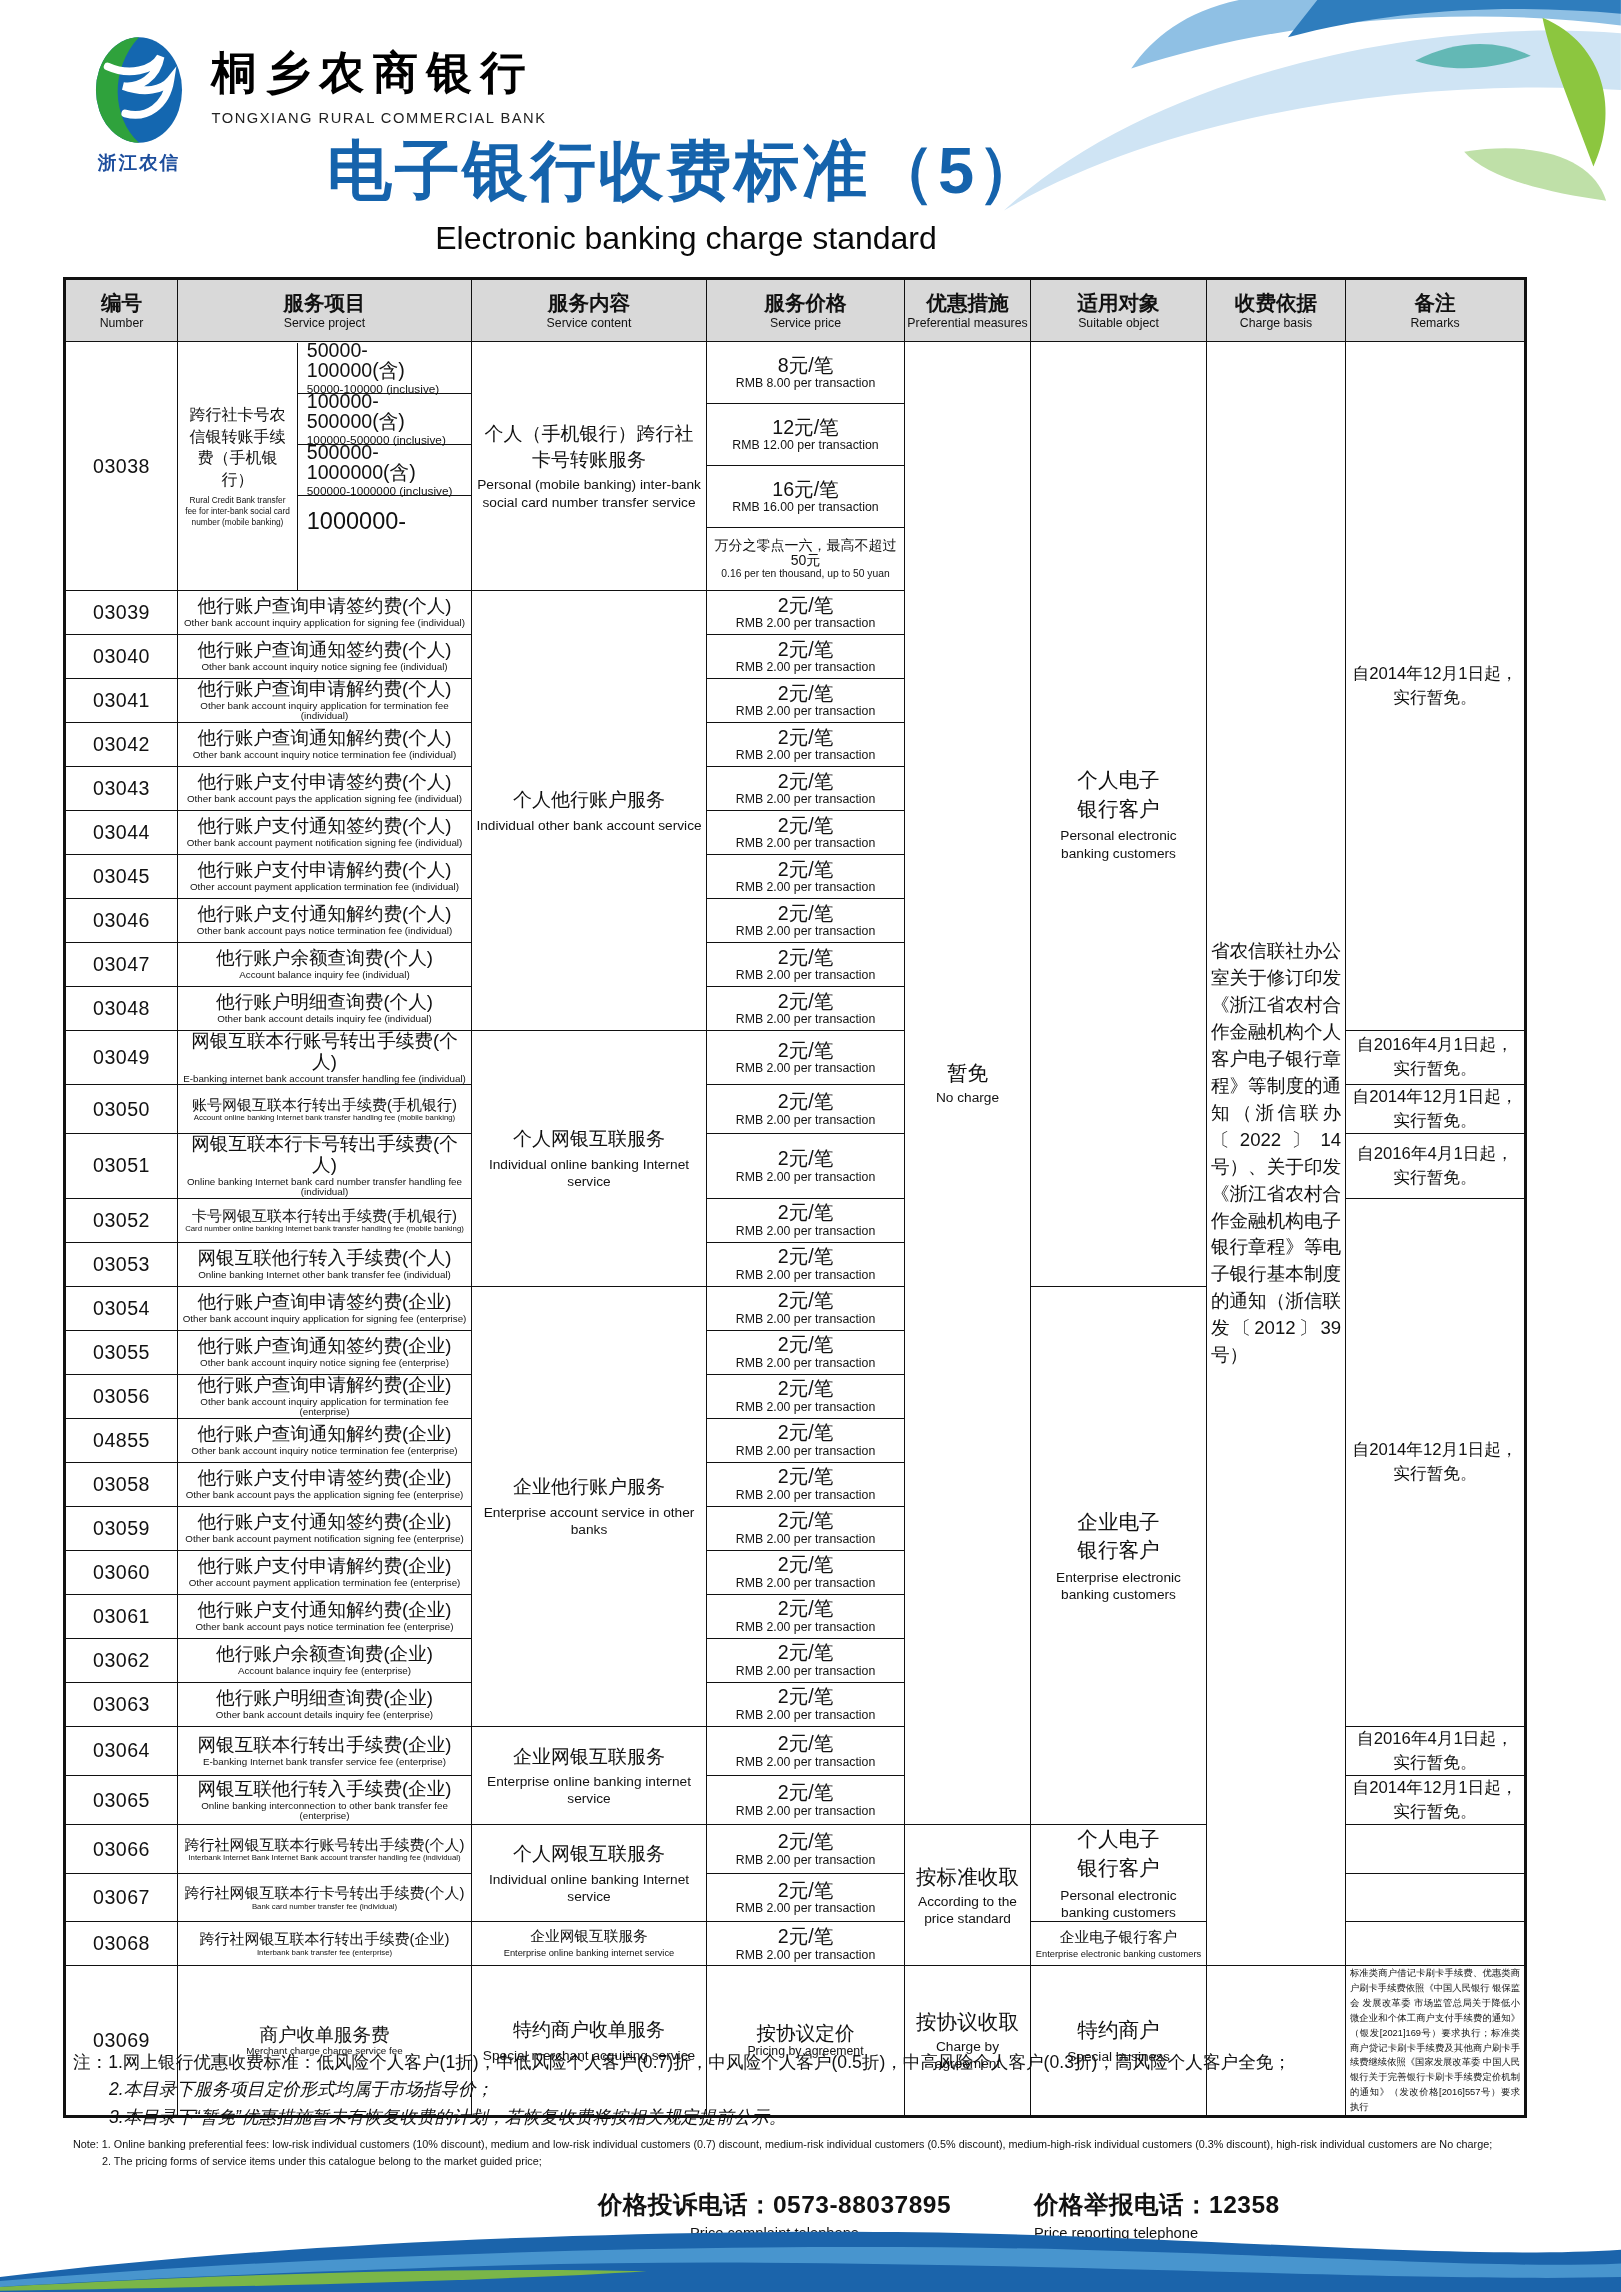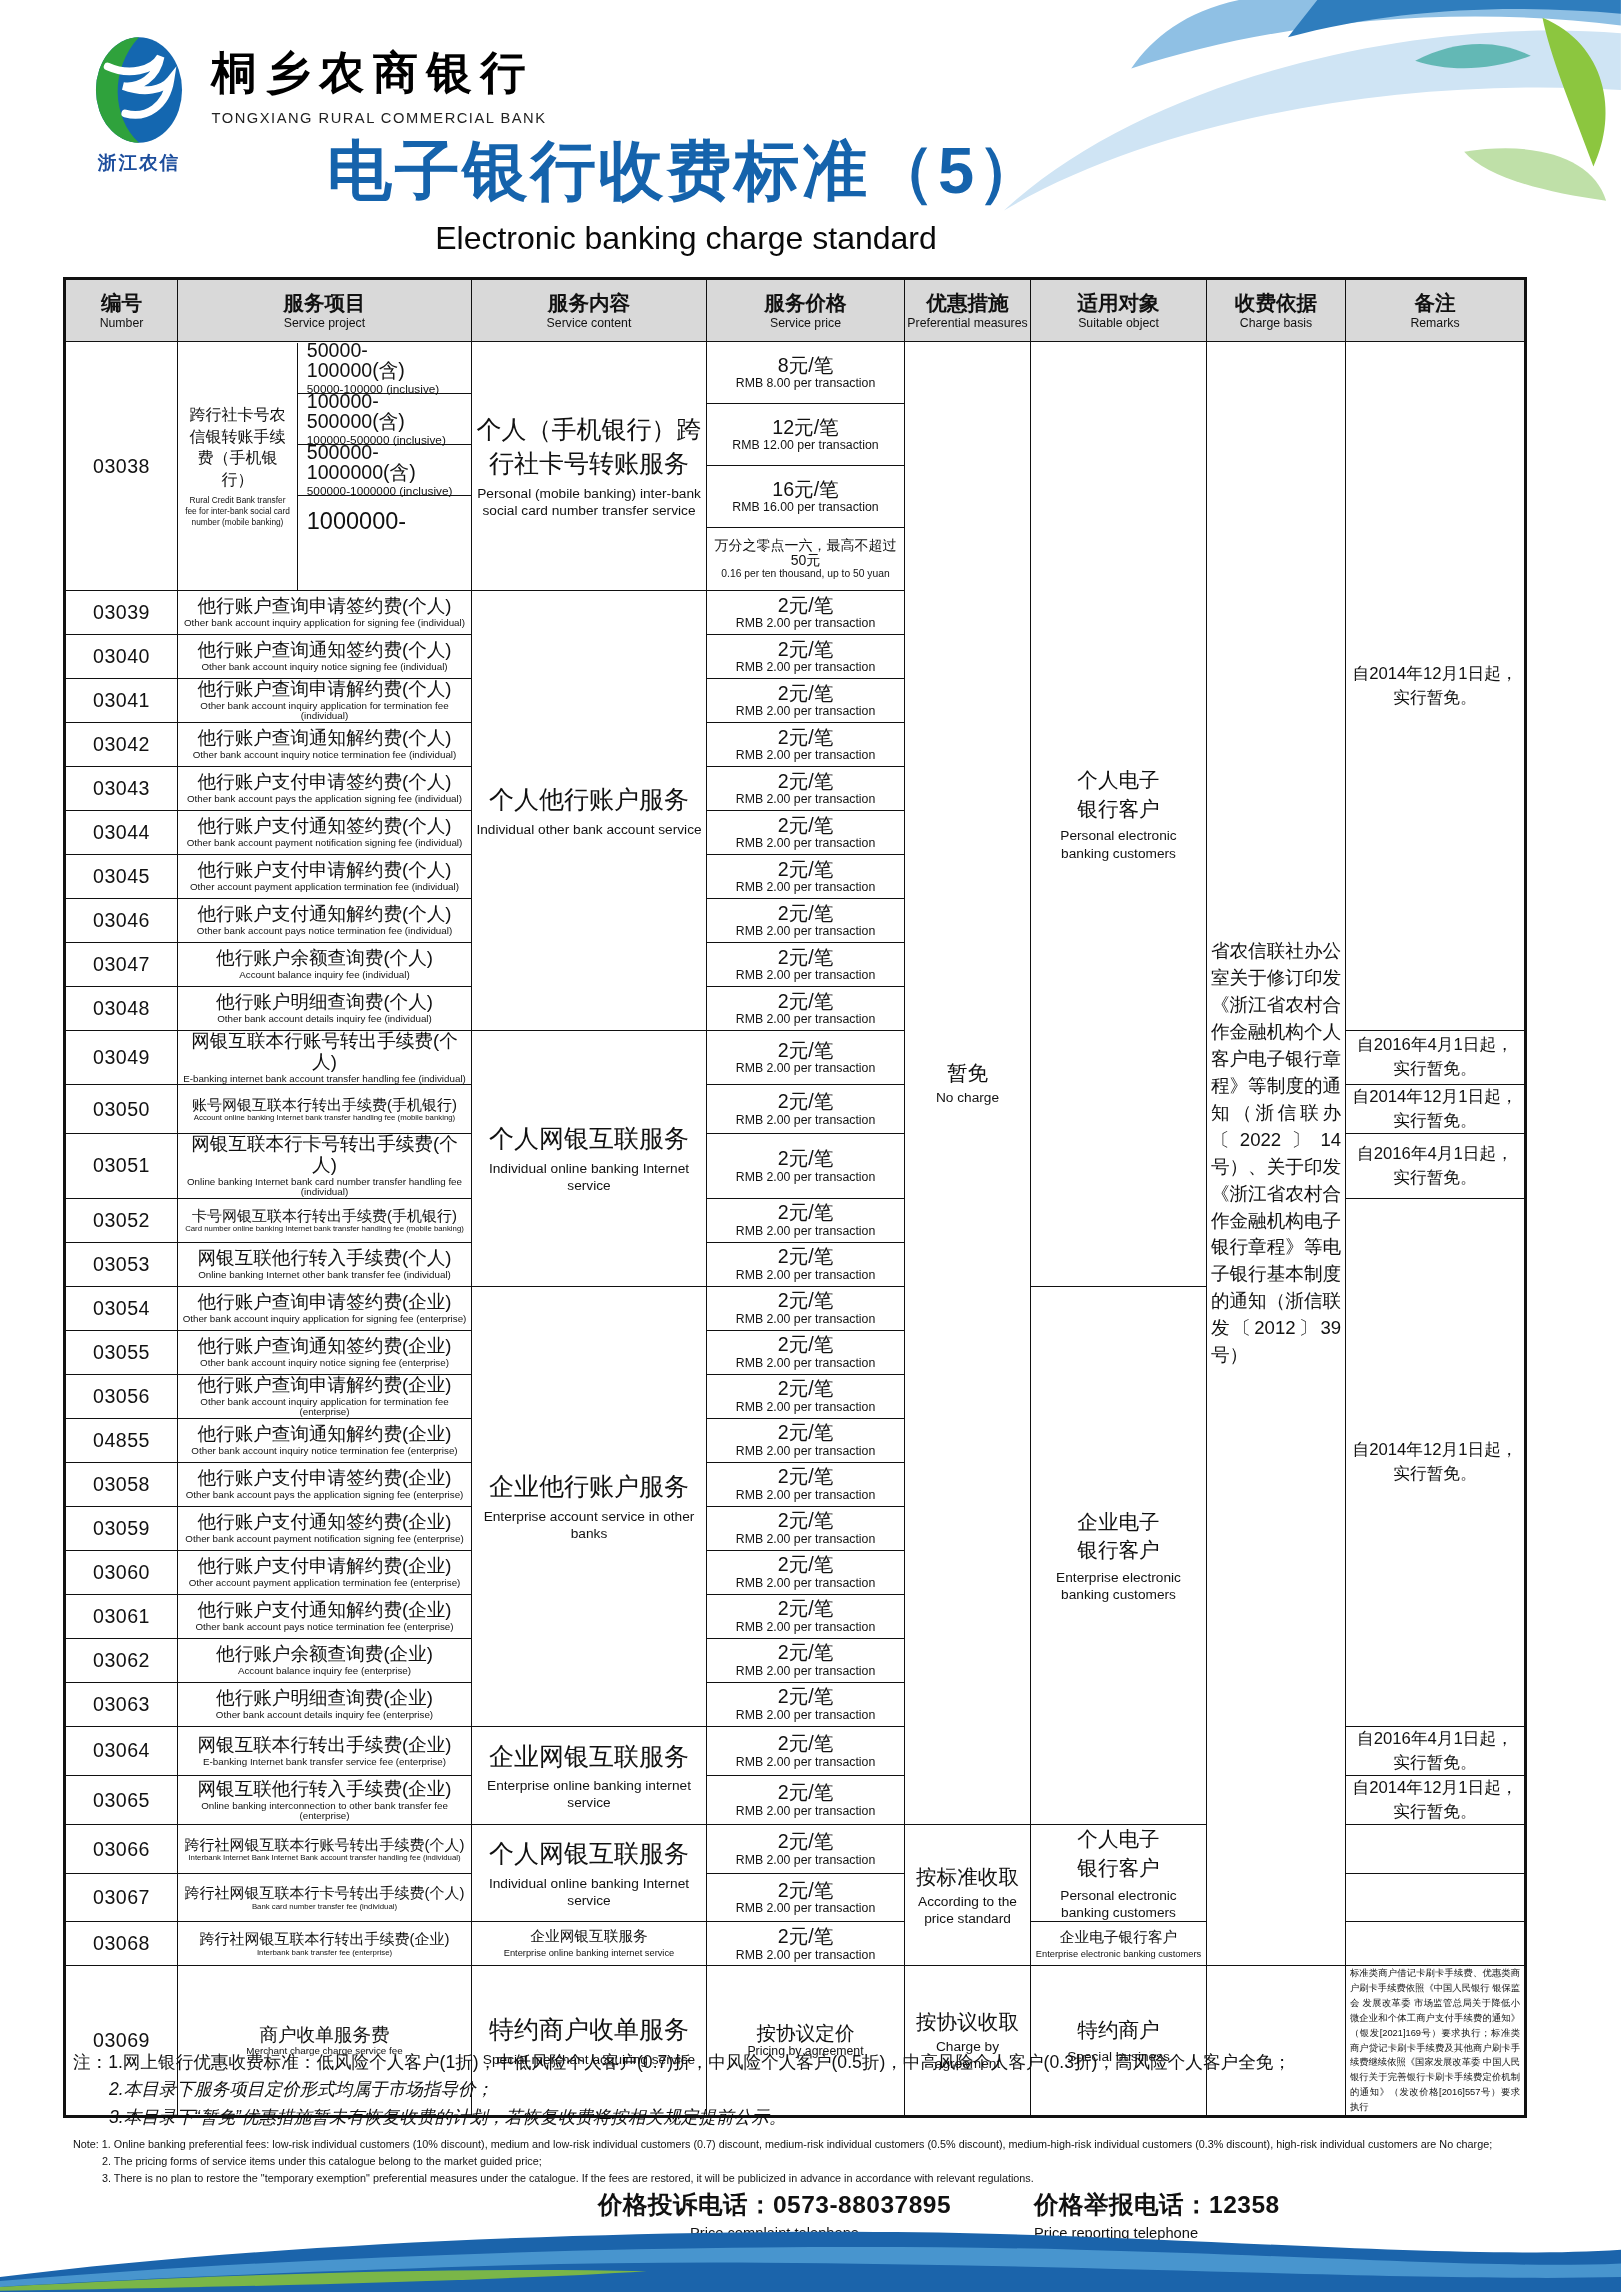--- a/index.html
+++ b/index.html
@@ -27,21 +27,21 @@
   .th-en{font-size:12.3px;font-weight:normal;margin-top:2.9px;line-height:1;}
   td.cell{text-align:center;vertical-align:middle;padding:0 3.9px;background:#fff;}
   tr.row-std{height:44px;}
   tr.row-special{height:247px;}
   tr.row-last{height:147px;}
   .id-text{font-size:19.6px;letter-spacing:0.5px;}
   .proj-zh{font-size:18.6px;line-height:1.12;}
   .proj-zh-sm{font-size:15px;line-height:1.15;}
   .proj-en{font-size:9.8px;line-height:1.05;margin-top:1px;color:#111;}
   .proj-en-sm{font-size:7.8px;}
-  .content-zh{font-size:25px;line-height:1.35;}
+  .content-zh{font-size:19px;line-height:1.35;}
   .content-en{font-size:13.7px;line-height:1.25;margin-top:3.9px;}
   .cell-small .content-zh{font-size:14.7px;}
   .cell-small .content-en{font-size:9.3px;margin-top:1px;}
   .price-zh{font-size:19.6px;line-height:1.1;}
   .price-en{font-size:12.3px;line-height:1.05;margin-top:1px;}
   .pref-zh{font-size:20.6px;line-height:1.3;}
   .pref-en{font-size:13.7px;line-height:1.2;margin-top:3.9px;}
   .object-zh{font-size:20.6px;line-height:1.4;max-width:4.6em;margin:0 auto;}
   .object-en{font-size:13.7px;line-height:1.25;margin-top:3.9px;}
   .cell-small .object-zh{font-size:14.7px;max-width:none;}
@@ -711,21 +711,20 @@
         </tr>
       </tbody>
   </table>
 
   <div class="notes">
     <div class="note-zh">注：1.网上银行优惠收费标准：低风险个人客户(1折)，中低风险个人客户(0.7)折，中风险个人客户(0.5折)，中高风险个人客户(0.3折)，高风险个人客户全免；</div>
     <div class="note-zh note-indent">2.本目录下服务项目定价形式均属于市场指导价；</div>
     <div class="note-zh note-indent">3.本目录下“暂免”优惠措施暂未有恢复收费的计划，若恢复收费将按相关规定提前公示。</div>
     <div class="note-en note-en-first">Note: 1. Online banking preferential fees: low-risk individual customers (10% discount), medium and low-risk individual customers (0.7) discount, medium-risk individual customers (0.5% discount), medium-high-risk individual customers (0.3% discount), high-risk individual customers are No charge;</div>
     <div class="note-en note-en-indent">2. The pricing forms of service items under this catalogue belong to the market guided price;</div>
-    <div class="note-en note-en-indent">3. There is no plan to restore the "temporary exemption" preferential measures under the catalogue. If the fees are restored, it will be publicized in advance in accordance with relevant regulations.</div>
   </div>
 
   <div class="phone-complaint">
     <div class="phone-zh">价格投诉电话：0573-88037895</div>
     <div class="phone-en">Price complaint telephone</div>
   </div>
   <div class="phone-report">
     <div class="phone-zh">价格举报电话：12358</div>
     <div class="phone-en">Price reporting telephone</div>
   </div>

